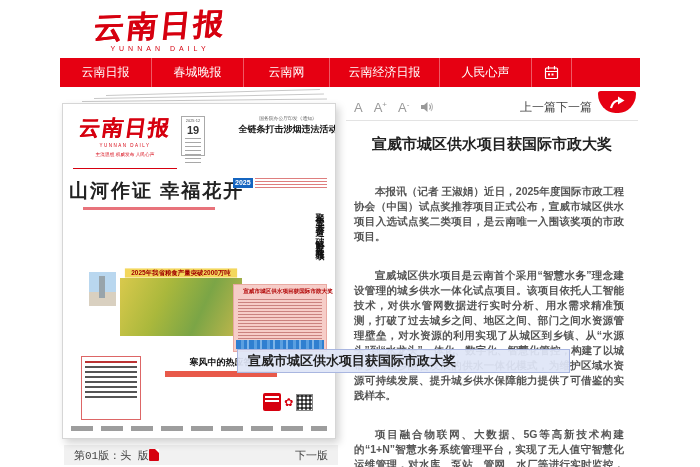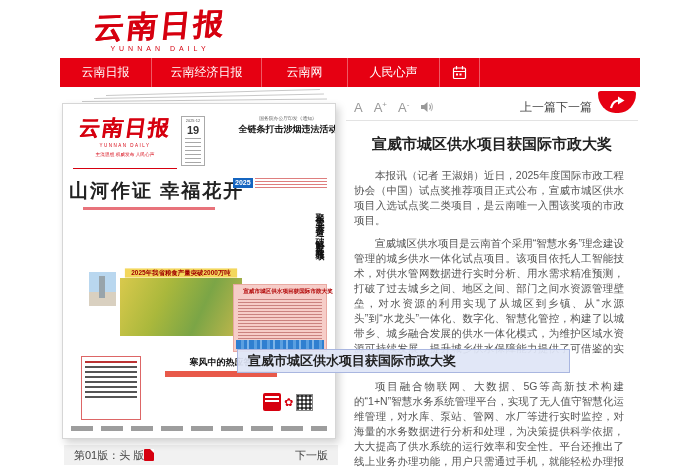--- a/index.html
+++ b/index.html
@@ -37,21 +37,21 @@
     box-shadow:3px 4px 8px rgba(0,0,0,.18); overflow:hidden; cursor:pointer; }
   .paper * { position:absolute; }
   .fcols { display:flex; gap:3px; }
   .fcols b { flex:1; background:repeating-linear-gradient(to bottom, rgba(60,60,60,.55) 0 1px, transparent 1px 3px); }
   .np-logo { left:10px; top:10px; width:104px; text-align:center; }
   .np-logo-title { position:static; font-family:"DejaVu Serif",serif; font-weight:bold; font-size:21px; color:#d6000f;
      display:inline-block; transform:skewX(-8deg); letter-spacing:2px; text-shadow:.4px 0 #d6000f; }
   .np-logo-sub { position:static; display:block; font-size:6px; transform:scale(.75); color:#d6000f; letter-spacing:2px; }
   .np-slogan { position:static; display:block; font-size:6px; transform:scale(.78); color:#d6000f; margin-top:2px; white-space:nowrap; }
   .np-redline { left:10px; top:64px; width:104px; border-top:1px solid #d6000f; }
-  .np-datebox { left:118px; top:12px; width:24px; height:50px; border:1px solid #aaa; text-align:center; }
+  .np-datebox { left:118px; top:12px; width:24px; height:40px; border:1px solid #aaa; text-align:center; }
   .np-date-m { position:static; display:block; font-size:6px; transform:scale(.66); color:#555; margin-top:1px; }
   .np-date-d { position:static; display:block; font-size:11px; font-weight:bold; color:#333; }
   .np-date-lines { position:static; display:block; height:26px; margin:2px 3px 0;
      background:repeating-linear-gradient(to bottom, rgba(80,80,80,.5) 0 1px, transparent 1px 4px); }
   .np-tophead { left:168px; top:10px; width:114px; text-align:center; }
   .np-kicker { position:static; display:block; font-size:6px; transform:scale(.8); color:#666; white-space:nowrap; }
   .np-htop { position:static; display:block; font-size:9px; font-weight:bold; color:#111; white-space:nowrap; }
   .np-topcols { left:150px; top:36px; width:114px; height:50px; }
   .np-mainhead { left:6px; top:74px; width:160px; text-align:center; }
   .np-hmain { position:static; display:block; font-size:19px; font-weight:bold; color:#222; letter-spacing:2px; white-space:nowrap; }
@@ -90,39 +90,39 @@
   .np-qr .red { position:static; width:18px; height:18px; background:#d6000f; border-radius:2px; padding:3px 2px; }
   .np-qr .red i { position:static; display:block; height:2px; background:#fff; margin-bottom:2px; }
   .np-qr .fl { position:static; color:#d6000f; font-size:11px; line-height:1; }
   .np-qr .qr { position:static; width:17px; height:17px;
      background:repeating-linear-gradient(90deg,#666 0 2px,#fff 2px 4px),repeating-linear-gradient(#666 0 2px,#fff 2px 4px);
      background-blend-mode:multiply; border:1px solid #888; }
   .np-footrow { left:8px; top:322px; width:256px; height:5px;
      background:repeating-linear-gradient(90deg, rgba(60,60,60,.5) 0 22px, transparent 22px 30px); }
 
   .pagebar { margin:6px 0 0 2px; height:20px; background:#f1f1f1; display:flex; align-items:center; font-size:11px; color:#444; padding:0 10px; }
-  .pagebar .ed { display:flex; align-items:center; gap:0; }
+  .pagebar .ed { display:flex; align-items:center; gap:0;font-family:Liberation Mono, monospace; }
   .pdf-ico { width:10px; height:12px; background:#d6000f; border-radius:1px; position:relative; display:inline-block; }
   .pdf-ico::after { content:""; position:absolute; right:0; top:0; border:2.5px solid; border-color:#fff #fff #d6000f #d6000f; }
   .pagebar .nx { margin-left:auto; cursor:pointer; }
 
   
   .rightcol { flex:1; position:relative; min-width:0; }
   .toolbar { height:26px; border-bottom:1px solid #e3e3e3; display:flex; align-items:center; position:relative; padding:0 46px 0 8px; }
   .fbtns { display:flex; align-items:center; gap:11px; color:#999; }
   .fbtn { font-size:13px; cursor:pointer; }
   .fbtn sup { font-size:8px; }
   .spk { cursor:pointer; display:flex; }
   .tnav { margin-left:auto; display:flex; font-size:12px; color:#444; }
   .tnav span { cursor:pointer; }
   .backbadge { position:absolute; right:2px; top:-4px; width:38px; height:22px; background:#e60012;
      border-radius:3px 3px 50% 50% / 3px 3px 95% 95%; display:flex; align-items:center; justify-content:center; cursor:pointer; }
   .art-title { margin-top:14px; text-align:center; font-size:15px; font-weight:bold; color:#222; }
   .art-body { padding:6px 14px 0 8px; }
-  .art-body p { font-size:10.5px; color:#555; line-height:15px; text-indent:2em; margin:8px 0; text-align:justify; }
+  .art-body p { font-size:10.5px; color:#555; line-height:15px; text-indent:2em; margin:24px 0; text-align:justify;font-weight:bold; }
 
   
   .tooltip { position:absolute; left:177px; top:349px; width:333px; height:24px; background:rgba(223,229,246,.93);
      border:1px solid #a9b6e0; display:flex; align-items:center; padding-left:10px;
      font-size:13px; font-weight:bold; color:#222; z-index:30; white-space:nowrap; }
 </style>
 </head>
 <body>
 
 <div class="page">
@@ -130,22 +130,23 @@
 
     <div class="hdr">
       <div class="logo">
         <div class="logo-title">云南日报</div>
         <div class="logo-sub">YUNNAN DAILY</div>
       </div>
     </div>
 
     <div class="nav">
       <div class="nav-item w1">云南日报</div>
+      <div class="nav-item w2">春城晚报</div>
+      <div class="nav-item w4">云南网</div>
       <div class="nav-item w3">云南经济日报</div>
-      <div class="nav-item w4">云南网</div>
       <div class="nav-item w5">人民心声</div>
       <div class="nav-cal">
         <svg width="15" height="15" viewBox="0 0 15 15">
           <rect x="1.5" y="3" width="12" height="10.5" rx="1" fill="none" stroke="#fff" stroke-width="1.2"></rect>
           <line x1="4.5" y1="1" x2="4.5" y2="4.5" stroke="#fff" stroke-width="1.2"></line>
           <line x1="10.5" y1="1" x2="10.5" y2="4.5" stroke="#fff" stroke-width="1.2"></line>
           <line x1="2" y1="6.5" x2="13" y2="6.5" stroke="#fff" stroke-width="1"></line>
           <rect x="4" y="8.5" width="2" height="2" fill="#fff"></rect>
           <rect x="7.5" y="8.5" width="2" height="2" fill="#fff"></rect>
         </svg>

